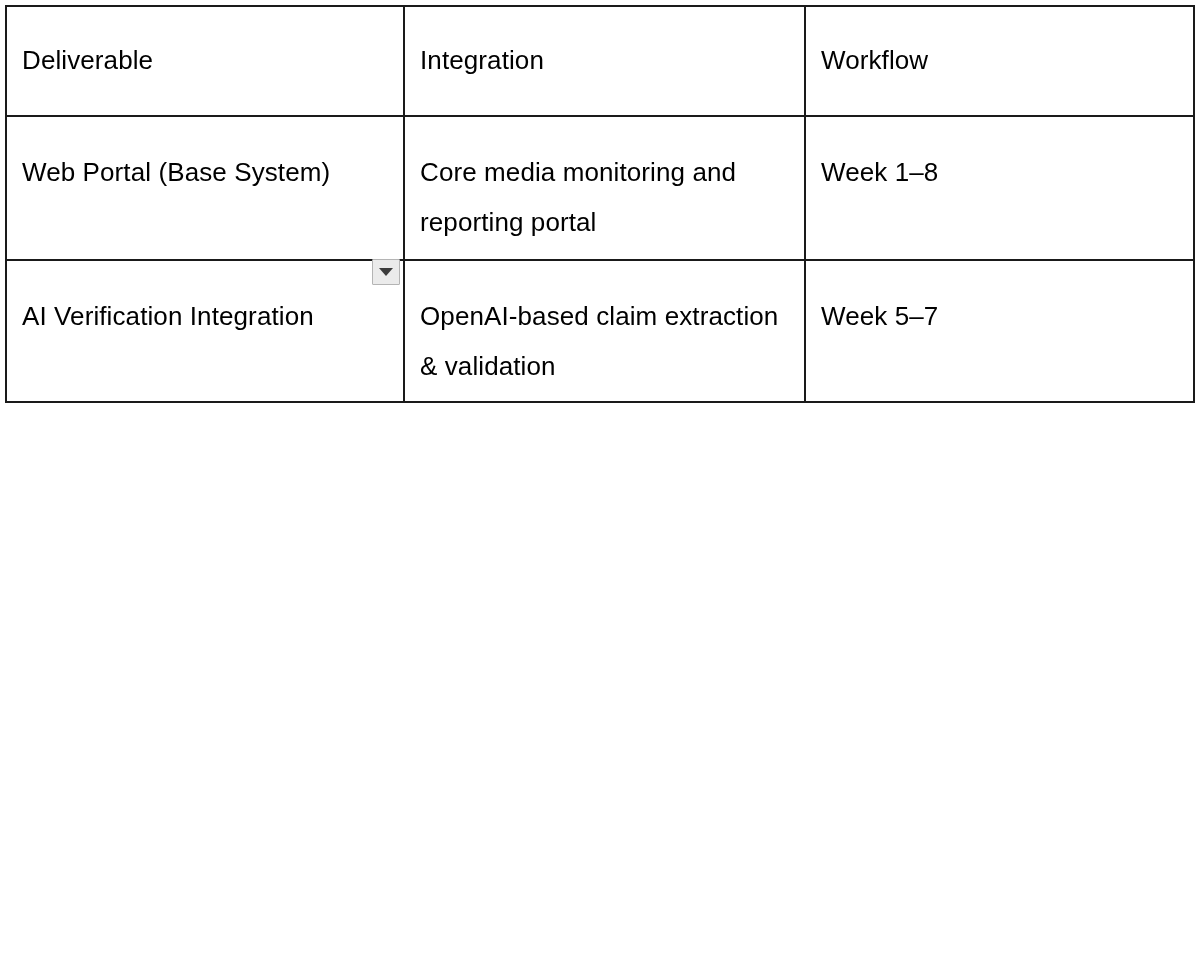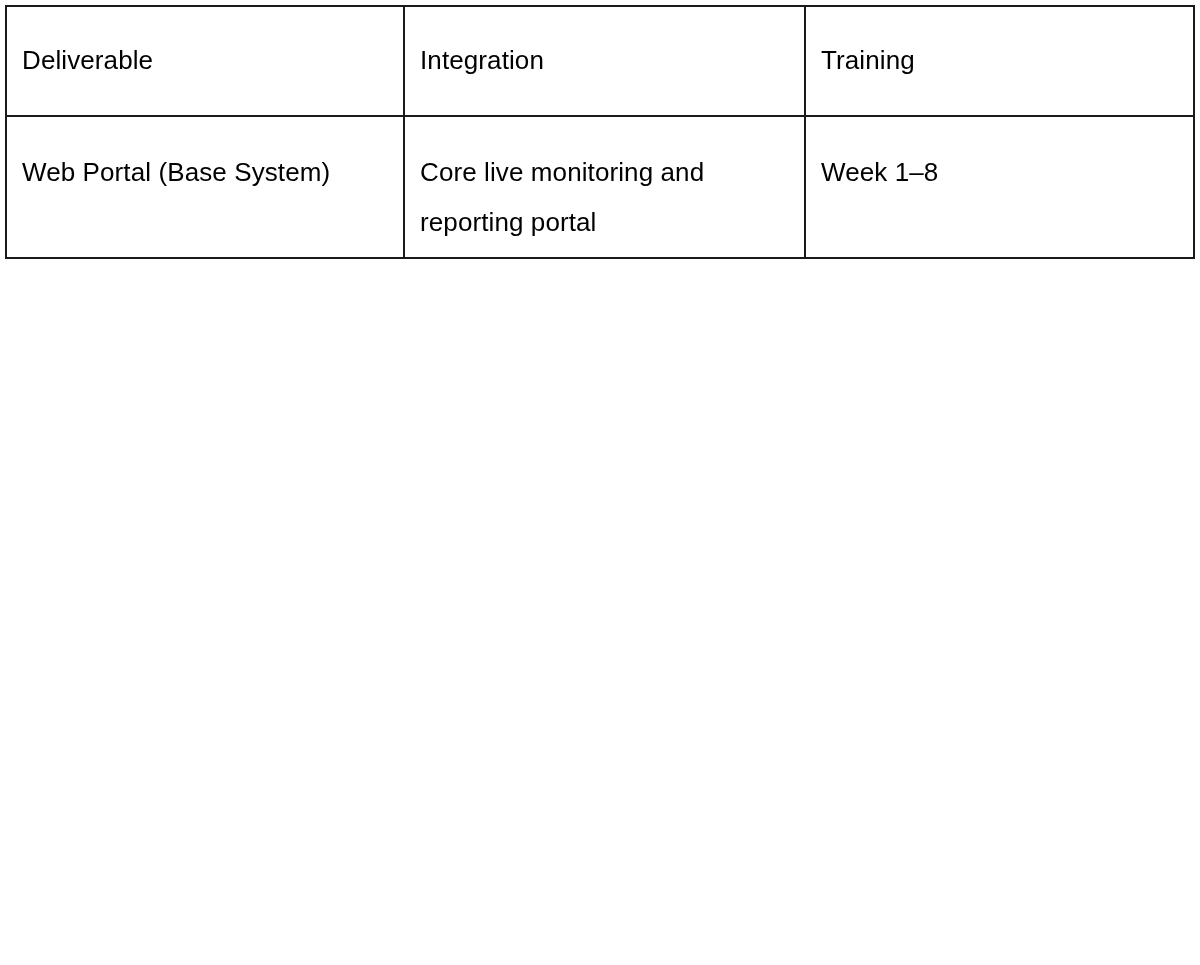--- a/index.html
+++ b/index.html
@@ -112,39 +112,53 @@
 
     <thead>
       <tr>
         <th>
           <span class="cell-text">Deliverable</span>
         </th>
         <th>
           <span class="cell-text">Integration</span>
         </th>
         <th>
-          <span class="cell-text">Training</span>
+          <span class="cell-text">Workflow</span>
         </th>
       </tr>
     </thead>
 
     <tbody>
 
       <tr>
         <td>
           <span class="cell-text">Web Portal (Base System)</span>
         </td>
         <td>
-          <span class="cell-text">Core live monitoring and reporting portal</span>
+          <span class="cell-text">Core media monitoring and reporting portal</span>
         </td>
         <td>
           <span class="cell-text">Week 1–8</span>
         </td>
       </tr>
 
+      <tr>
+        <td class="cell-with-control">
+          <span class="cell-text">AI Verification Integration</span>
+          <span class="dropdown-button">
+            <span class="caret"></span>
+          </span>
+        </td>
+        <td>
+          <span class="cell-text">OpenAI-based claim extraction &amp; validation</span>
+        </td>
+        <td>
+          <span class="cell-text">Week 5–7</span>
+        </td>
+      </tr>
 
 
 
 
     </tbody>
   </table>
 
 </div>
 
 </body></html>

